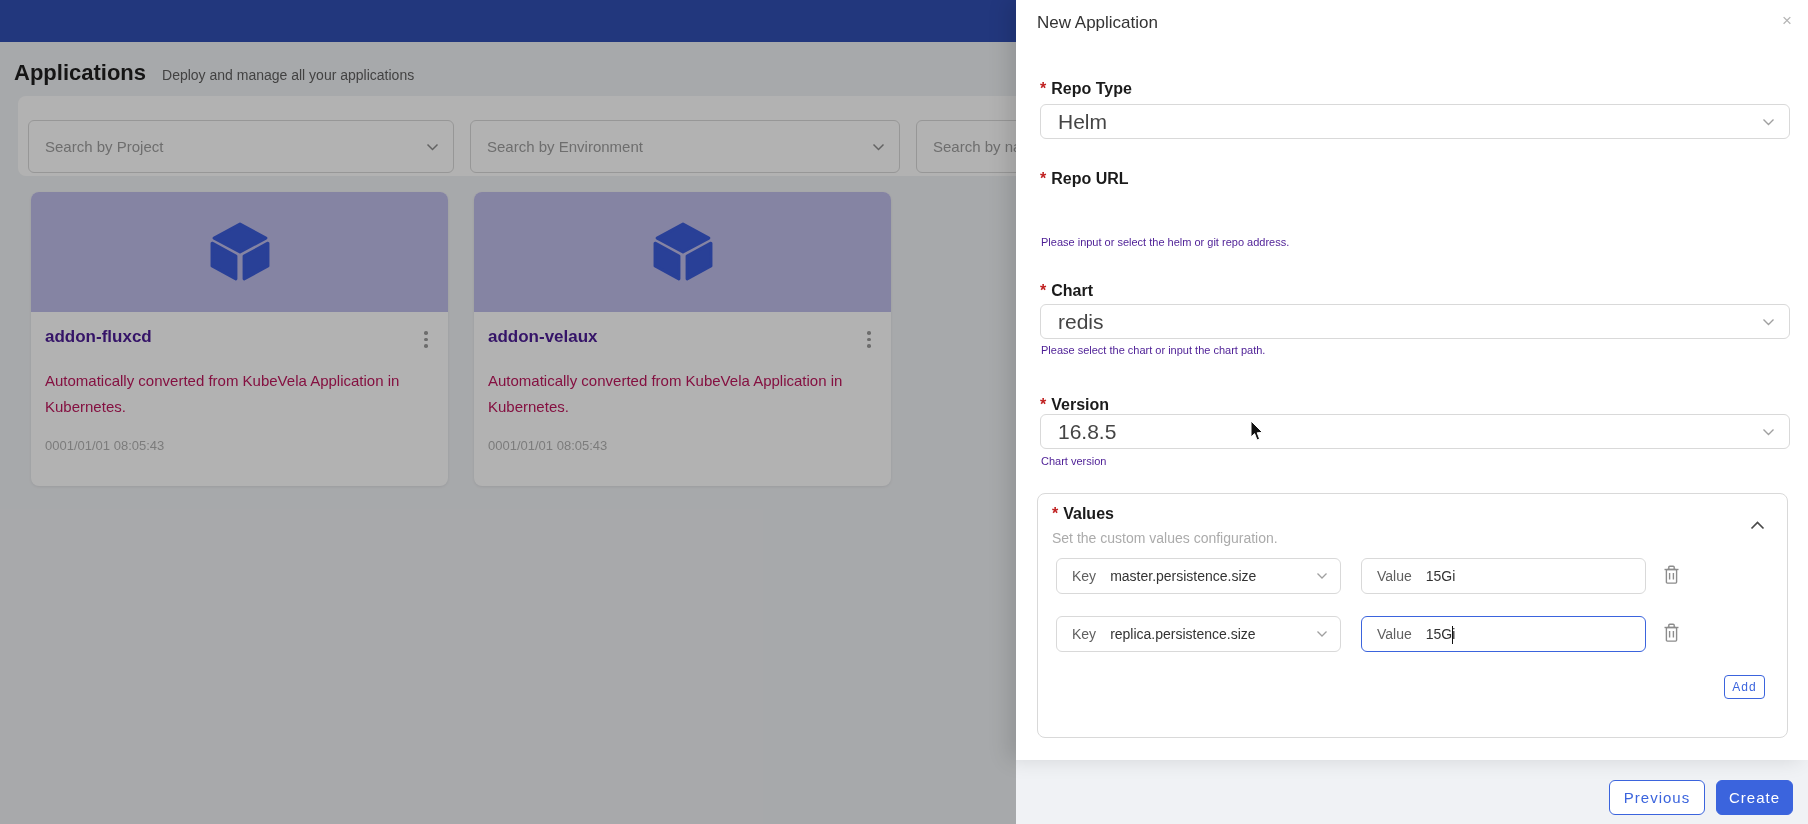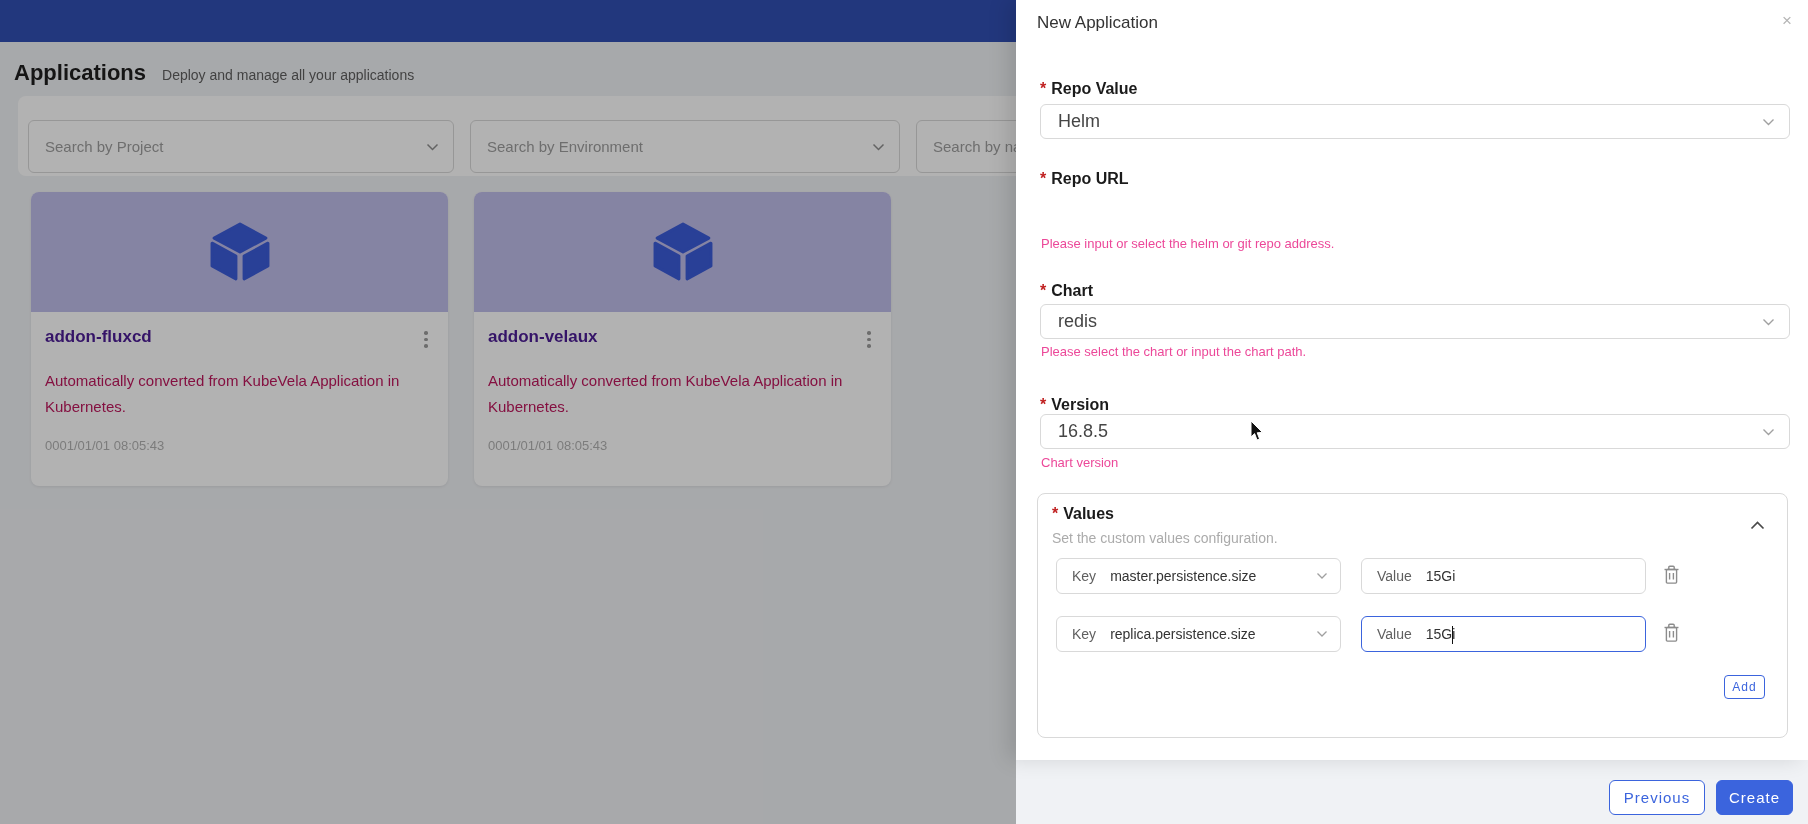--- a/index.html
+++ b/index.html
@@ -43,23 +43,23 @@
   
   .drawer { position:absolute; left:1016px; top:0; width:792px; height:760px; background:#fff;
     z-index:10; box-shadow:-8px 0 20px rgba(0,0,0,.12); }
   .drawer-title { position:absolute; left:21px; top:13px; font-size:17px; font-weight:500; color:#333; }
   .drawer-close { position:absolute; right:16px; top:11px; font-size:17px; color:#b5b5b5; cursor:pointer; }
 
   .f-label { position:absolute; left:24px; font-size:16px; font-weight:bold; color:#1b1b1b; }
   .req { color:#c02121; margin-right:5px; font-weight:bold; }
   .sel { position:absolute; left:24px; width:750px; height:35px; background:#fff;
     border:1px solid #d9d9d9; border-radius:6px; display:flex; align-items:center;
-    padding:0 14px 0 17px; font-size:18px; color:#454545; }
+    padding:0 14px 0 17px; font-size:21px; color:#454545; }
   .sel .grow { flex:1; }
-  .helper { position:absolute; left:25px; font-size:13px; color:#ec4899; }
+  .helper { position:absolute; left:25px; font-size:11px; color:#4c1d95; }
 
   #lbl-type { top:80px; }  #sel-type { top:104px; }
   #lbl-url  { top:170px; } #sel-url  { top:196px; } #help-url { top:236px; }
   #lbl-chart{ top:282px; } #sel-chart{ top:304px; } #help-chart { top:344px; }
   #lbl-ver  { top:396px; } #sel-ver  { top:414px; } #help-ver { top:455px; }
 
   .vpanel { position:absolute; left:21px; top:493px; width:751px; height:245px;
     border:1px solid #d9d9d9; border-radius:8px; background:#fff; }
   .vlabel { position:absolute; left:14px; top:11px; font-size:16px; font-weight:bold; color:#1b1b1b; }
   .vsub { position:absolute; left:14px; top:36px; font-size:14px; color:#ababab; }
@@ -160,21 +160,21 @@
     <div class="card-ts">0001/01/01 08:05:43</div>
   </div>
 
   <div class="dim"></div>
 
   <div class="drawer">
     <div class="drawer-title">New Application</div>
     <div class="drawer-close">×</div>
 
     <div class="f-label" id="lbl-type">
-      <span class="req">*</span><span>Repo Value</span>
+      <span class="req">*</span><span>Repo Type</span>
     </div>
     <div class="sel" id="sel-type">
       <span class="grow">Helm</span>
       <svg width="13" height="8">
           <path d="M1.5 1.5 L6.5 6.5 L11.5 1.5" stroke="#a0a0a0" stroke-width="1.4" fill="none"></path>
         </svg>
     </div>
 
     <div class="f-label" id="lbl-url">
       <span class="req">*</span><span>Repo URL</span>

